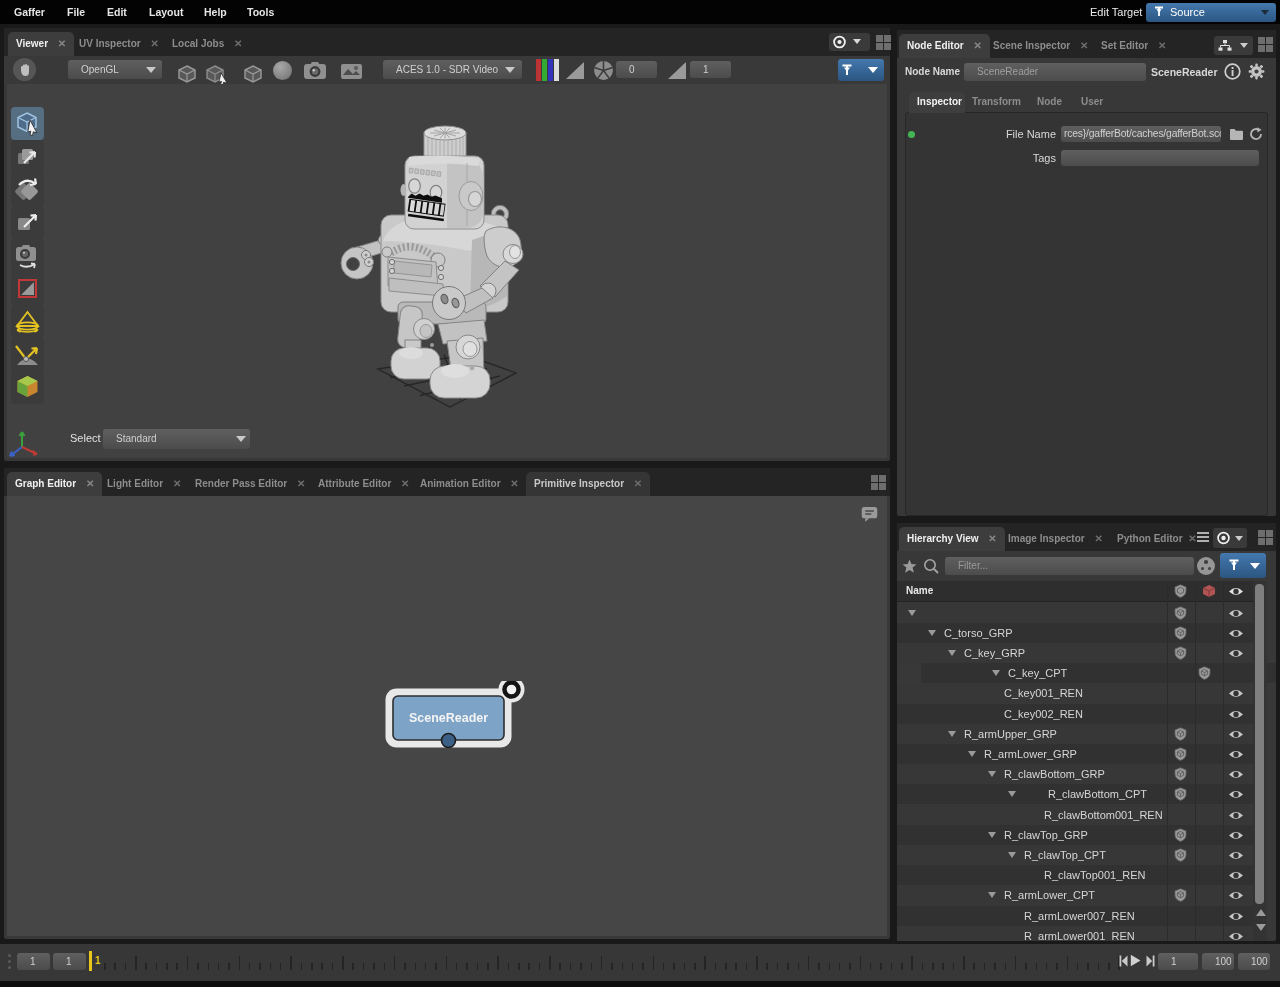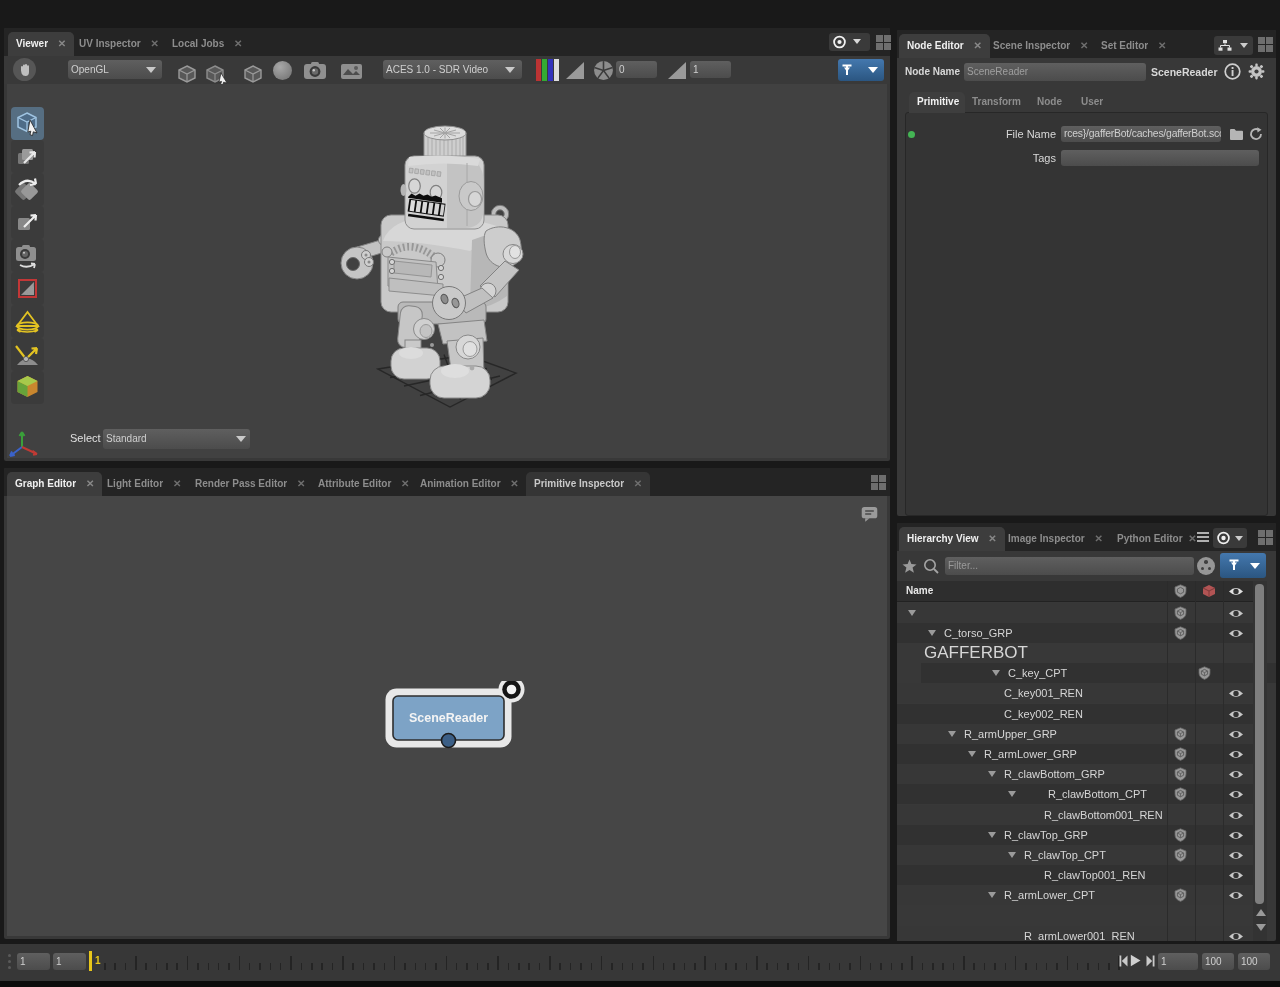--- a/index.html
+++ b/index.html
@@ -15,30 +15,47 @@
 .tabbar { position:absolute; left:0; top:0; right:0; height:28px; background:#242424;
   border-radius:2px 2px 0 0; }
 .tab { position:absolute; top:4px; height:24px; line-height:24px; font-size:10px; white-space:nowrap;
   font-weight:bold; color:#8d8d8d; padding:0 8px; border-radius:5px 5px 0 0; }
 .tab .x { color:#6f6f6f; font-size:10px; margin-left:7px; font-weight:bold;}
 .tab.active { background:#3d3d3d; color:#f0f0f0;text-align:center; }
 .tab.active .x { color:#888; }
 .gridicon { position:absolute; width:15px; height:15px; }
 .gridicon div { position:absolute; width:7px; height:7px; background:#6e6e6e; }
 .field { position:absolute; background:linear-gradient(#5f5f5f,#4c4c4c); border-radius:3px;
-  color:#cfcfcf; font-size:10px; line-height:17px; padding-left:3px; overflow:hidden;
+  color:#cfcfcf; font-size:10px; line-height:17px; padding-left:13px; overflow:hidden;
   white-space:nowrap; }
 .bluebtn { position:absolute; background:linear-gradient(#4478ae,#2b5681); border-radius:3px; }
 .ddarrow { position:absolute; width:0; height:0; border-left:5px solid transparent;
   border-right:5px solid transparent; border-top:6px solid #d8d8d8; }
 .label { position:absolute; color:#d8d8d8; font-size:10px; font-weight:bold; }
 </style>
 </head>
 <body>
 <div id="stage">
+  <div id="menubar">
+    <div class="mi" style="left:14px;">Gaffer</div>
+    <div class="mi" style="left:67px;">File</div>
+    <div class="mi" style="left:107px;">Edit</div>
+    <div class="mi" style="left:149px;">Layout</div>
+    <div class="mi" style="left:204px;">Help</div>
+    <div class="mi" style="left:247px;">Tools</div>
+    <div style="position:absolute; left:1090px; top:6px; color:#ededed; font-size:11px;">Edit Target</div>
+    <div class="bluebtn" style="left:1146px; top:3px; width:130px; height:19px;">
+      <svg class="abs" style="left:6px;top:2px;" width="14" height="14" viewBox="0 0 14 14">
+        <path d="M3 2.5 L11 2.5 M7 2.5 L7 11" stroke="#fff" stroke-width="1.8" fill="none"></path>
+          <path d="M4.4 4.3 L9.6 4.3 L7 8 Z" fill="#fff"></path>
+      </svg>
+      <div style="position:absolute; left:24px; top:3px; color:#fff; font-size:11px;">Source</div>
+      <div class="ddarrow" style="right:7px; top:7px; border-left-width:4.5px; border-right-width:4.5px; border-top-width:5.5px; border-top-color:#1e2c3a;"></div>
+    </div>
+  </div>
 
   <div class="panel" id="viewerpanel" style="left:4px; top:28px; width:886px; height:433px;">
     <div class="tabbar">
       <div class="tab active" style="left:4px;">Viewer <span class="x">✕</span></div>
       <div class="tab" style="left:67px;">UV Inspector <span class="x">✕</span></div>
       <div class="tab" style="left:160px;">Local Jobs <span class="x">✕</span></div>
 
       <div class="abs" style="left:825px; top:5px; width:41px; height:18px; background:#3a3a3a; border-radius:3px;"></div>
       <svg class="abs" style="left:828px; top:7px;" width="15" height="14" viewBox="0 0 15 14">
         <circle cx="7.5" cy="7" r="5.4" fill="none" stroke="#f2f2f2" stroke-width="1.8"></circle>
@@ -400,21 +417,21 @@
           <rect x="3.2" y="3.2" width="2.8" height="2.8" rx="0.8" transform="rotate(45 4.6 4.6)"></rect>
           <rect x="13" y="3.2" width="2.8" height="2.8" rx="0.8" transform="rotate(45 14.4 4.6)"></rect>
           <rect x="3.2" y="13" width="2.8" height="2.8" rx="0.8" transform="rotate(45 4.6 14.4)"></rect>
           <rect x="13" y="13" width="2.8" height="2.8" rx="0.8" transform="rotate(45 14.4 14.4)"></rect>
         </g>
         <circle cx="9.5" cy="9.5" r="2.1" fill="#3d3d3d"></circle>
       </svg>
 
       <div class="abs" style="left:8px; top:54px; width:363px; height:404px; background:#343434; border:1px solid #272727; border-radius:3px;"></div>
       <div class="abs" style="left:12px; top:34px; width:56px; height:21px; background:#3e3e3e; border-radius:5px 5px 0 0;"></div>
-      <div class="label" style="left:20px; top:38px; color:#f2f2f2;">Primitive</div>
+      <div class="label" style="left:20px; top:38px; color:#f2f2f2;">Inspector</div>
       <div class="label" style="left:75px; top:38px; color:#8d8d8d;">Transform</div>
       <div class="label" style="left:140px; top:38px; color:#8d8d8d;">Node</div>
       <div class="label" style="left:184px; top:38px; color:#8d8d8d;">User</div>
 
       <div class="abs" style="left:11px; top:73px; width:7px; height:7px; border-radius:50%; background:#44b454;"></div>
       <div class="abs" style="left:90px; top:70px; width:69px; text-align:right; color:#d8d8d8; font-size:11px;">File Name</div>
       <div class="field" style="left:164px; top:68px; width:160px; height:16px; line-height:16px; font-size:10.4px; padding-left:3px; letter-spacing:-0.2px;">rces}/gafferBot/caches/gafferBot.scc</div>
       <svg class="abs" style="left:332px; top:70px;" width="15" height="13" viewBox="0 0 15 13">
         <path d="M1 2 Q1 1 2 1 L5.5 1 L7 2.8 L13 2.8 Q14 2.8 14 3.8 L14 11 Q14 12 13 12 L2 12 Q1 12 1 11 Z" fill="#b5b5b5"></path>
       </svg>
@@ -510,20 +527,33 @@
       <svg class="abs" style="left:277px;top:3px;" width="13" height="14" viewBox="0 0 13 14">
             <path d="M6.5 0.8 L12 3 L12 7 Q12 11.5 6.5 13.4 Q1 11.5 1 7 L1 3 Z" fill="#999" stroke="#666" stroke-width="0.8"></path>
             <path d="M6.5 3.4 L9.6 5 L9.6 8.2 L6.5 9.8 L3.4 8.2 L3.4 5 Z" fill="none" stroke="#5a5a5a" stroke-width="0.9"></path>
             <path d="M3.4 5 L6.5 6.6 L9.6 5 M6.5 6.6 L6.5 9.8" fill="none" stroke="#5a5a5a" stroke-width="0.8"></path>
           </svg>
       <svg class="abs" style="left:331px;top:5px;" width="16" height="11" viewBox="0 0 16 11">
             <path d="M1 5.5 Q8 -1.4 15 5.5 Q8 12.4 1 5.5 Z" fill="#c6c6c6"></path>
             <circle cx="8" cy="5.5" r="2.7" fill="#323232"></circle>
           </svg>
       </div>
+      <div class="abs" style="left:0;top:91.9px;width:356px;height:20.2px;background:#373737;">
+      <div class="abs" style="left:51px;top:7px;width:0;height:0;border-left:4.5px solid transparent;border-right:4.5px solid transparent;border-top:6px solid #9a9a9a;"></div>
+      <div class="abs" style="left:67px;top:4px;font-size:11px;color:#d6d6d6;">C_key_GRP</div>
+      <svg class="abs" style="left:277px;top:3px;" width="13" height="14" viewBox="0 0 13 14">
+            <path d="M6.5 0.8 L12 3 L12 7 Q12 11.5 6.5 13.4 Q1 11.5 1 7 L1 3 Z" fill="#999" stroke="#666" stroke-width="0.8"></path>
+            <path d="M6.5 3.4 L9.6 5 L9.6 8.2 L6.5 9.8 L3.4 8.2 L3.4 5 Z" fill="none" stroke="#5a5a5a" stroke-width="0.9"></path>
+            <path d="M3.4 5 L6.5 6.6 L9.6 5 M6.5 6.6 L6.5 9.8" fill="none" stroke="#5a5a5a" stroke-width="0.8"></path>
+          </svg>
+      <svg class="abs" style="left:331px;top:5px;" width="16" height="11" viewBox="0 0 16 11">
+            <path d="M1 5.5 Q8 -1.4 15 5.5 Q8 12.4 1 5.5 Z" fill="#c6c6c6"></path>
+            <circle cx="8" cy="5.5" r="2.7" fill="#323232"></circle>
+          </svg>
+      </div>
       <div class="abs" style="left:0;top:112.1px;width:356px;height:20.2px;background:#313131;margin-left:24px;">
       <div class="abs" style="left:71px;top:7px;width:0;height:0;border-left:4.5px solid transparent;border-right:4.5px solid transparent;border-top:6px solid #9a9a9a;"></div>
       <div class="abs" style="left:87px;top:4px;font-size:11px;color:#d6d6d6;">C_key_CPT</div>
       <svg class="abs" style="left:277px;top:3px;" width="13" height="14" viewBox="0 0 13 14">
             <path d="M6.5 0.8 L12 3 L12 7 Q12 11.5 6.5 13.4 Q1 11.5 1 7 L1 3 Z" fill="#999" stroke="#666" stroke-width="0.8"></path>
             <path d="M6.5 3.4 L9.6 5 L9.6 8.2 L6.5 9.8 L3.4 8.2 L3.4 5 Z" fill="none" stroke="#5a5a5a" stroke-width="0.9"></path>
             <path d="M3.4 5 L6.5 6.6 L9.6 5 M6.5 6.6 L6.5 9.8" fill="none" stroke="#5a5a5a" stroke-width="0.8"></path>
           </svg>
       <svg class="abs" style="left:331px;top:5px;" width="16" height="11" viewBox="0 0 16 11">
             <path d="M1 5.5 Q8 -1.4 15 5.5 Q8 12.4 1 5.5 Z" fill="#c6c6c6"></path>
@@ -637,20 +667,27 @@
           </svg>
       </div>
       <div class="abs" style="left:0;top:334.3px;width:356px;height:20.2px;background:#373737;padding-left:32px;">
       <div class="abs" style="left:91px;top:7px;width:0;height:0;border-left:4.5px solid transparent;border-right:4.5px solid transparent;border-top:6px solid #9a9a9a;"></div>
       <div class="abs" style="left:107px;top:4px;font-size:11px;color:#d6d6d6;">R_armLower_CPT</div>
       <svg class="abs" style="left:277px;top:3px;" width="13" height="14" viewBox="0 0 13 14">
             <path d="M6.5 0.8 L12 3 L12 7 Q12 11.5 6.5 13.4 Q1 11.5 1 7 L1 3 Z" fill="#999" stroke="#666" stroke-width="0.8"></path>
             <path d="M6.5 3.4 L9.6 5 L9.6 8.2 L6.5 9.8 L3.4 8.2 L3.4 5 Z" fill="none" stroke="#5a5a5a" stroke-width="0.9"></path>
             <path d="M3.4 5 L6.5 6.6 L9.6 5 M6.5 6.6 L6.5 9.8" fill="none" stroke="#5a5a5a" stroke-width="0.8"></path>
           </svg>
+      <svg class="abs" style="left:331px;top:5px;" width="16" height="11" viewBox="0 0 16 11">
+            <path d="M1 5.5 Q8 -1.4 15 5.5 Q8 12.4 1 5.5 Z" fill="#c6c6c6"></path>
+            <circle cx="8" cy="5.5" r="2.7" fill="#323232"></circle>
+          </svg>
+      </div>
+      <div class="abs" style="left:0;top:354.5px;width:356px;height:20.2px;background:#313131;">
+      <div class="abs" style="left:127px;top:4px;font-size:11px;color:#d6d6d6;">R_armLower007_REN</div>
       <svg class="abs" style="left:331px;top:5px;" width="16" height="11" viewBox="0 0 16 11">
             <path d="M1 5.5 Q8 -1.4 15 5.5 Q8 12.4 1 5.5 Z" fill="#c6c6c6"></path>
             <circle cx="8" cy="5.5" r="2.7" fill="#323232"></circle>
           </svg>
       </div>
       <div class="abs" style="left:0;top:374.7px;width:356px;height:20.2px;background:#373737;">
       <div class="abs" style="left:127px;top:4px;font-size:11px;color:#d6d6d6;">R_armLower001_REN</div>
       <svg class="abs" style="left:331px;top:5px;" width="16" height="11" viewBox="0 0 16 11">
             <path d="M1 5.5 Q8 -1.4 15 5.5 Q8 12.4 1 5.5 Z" fill="#c6c6c6"></path>
             <circle cx="8" cy="5.5" r="2.7" fill="#323232"></circle>

